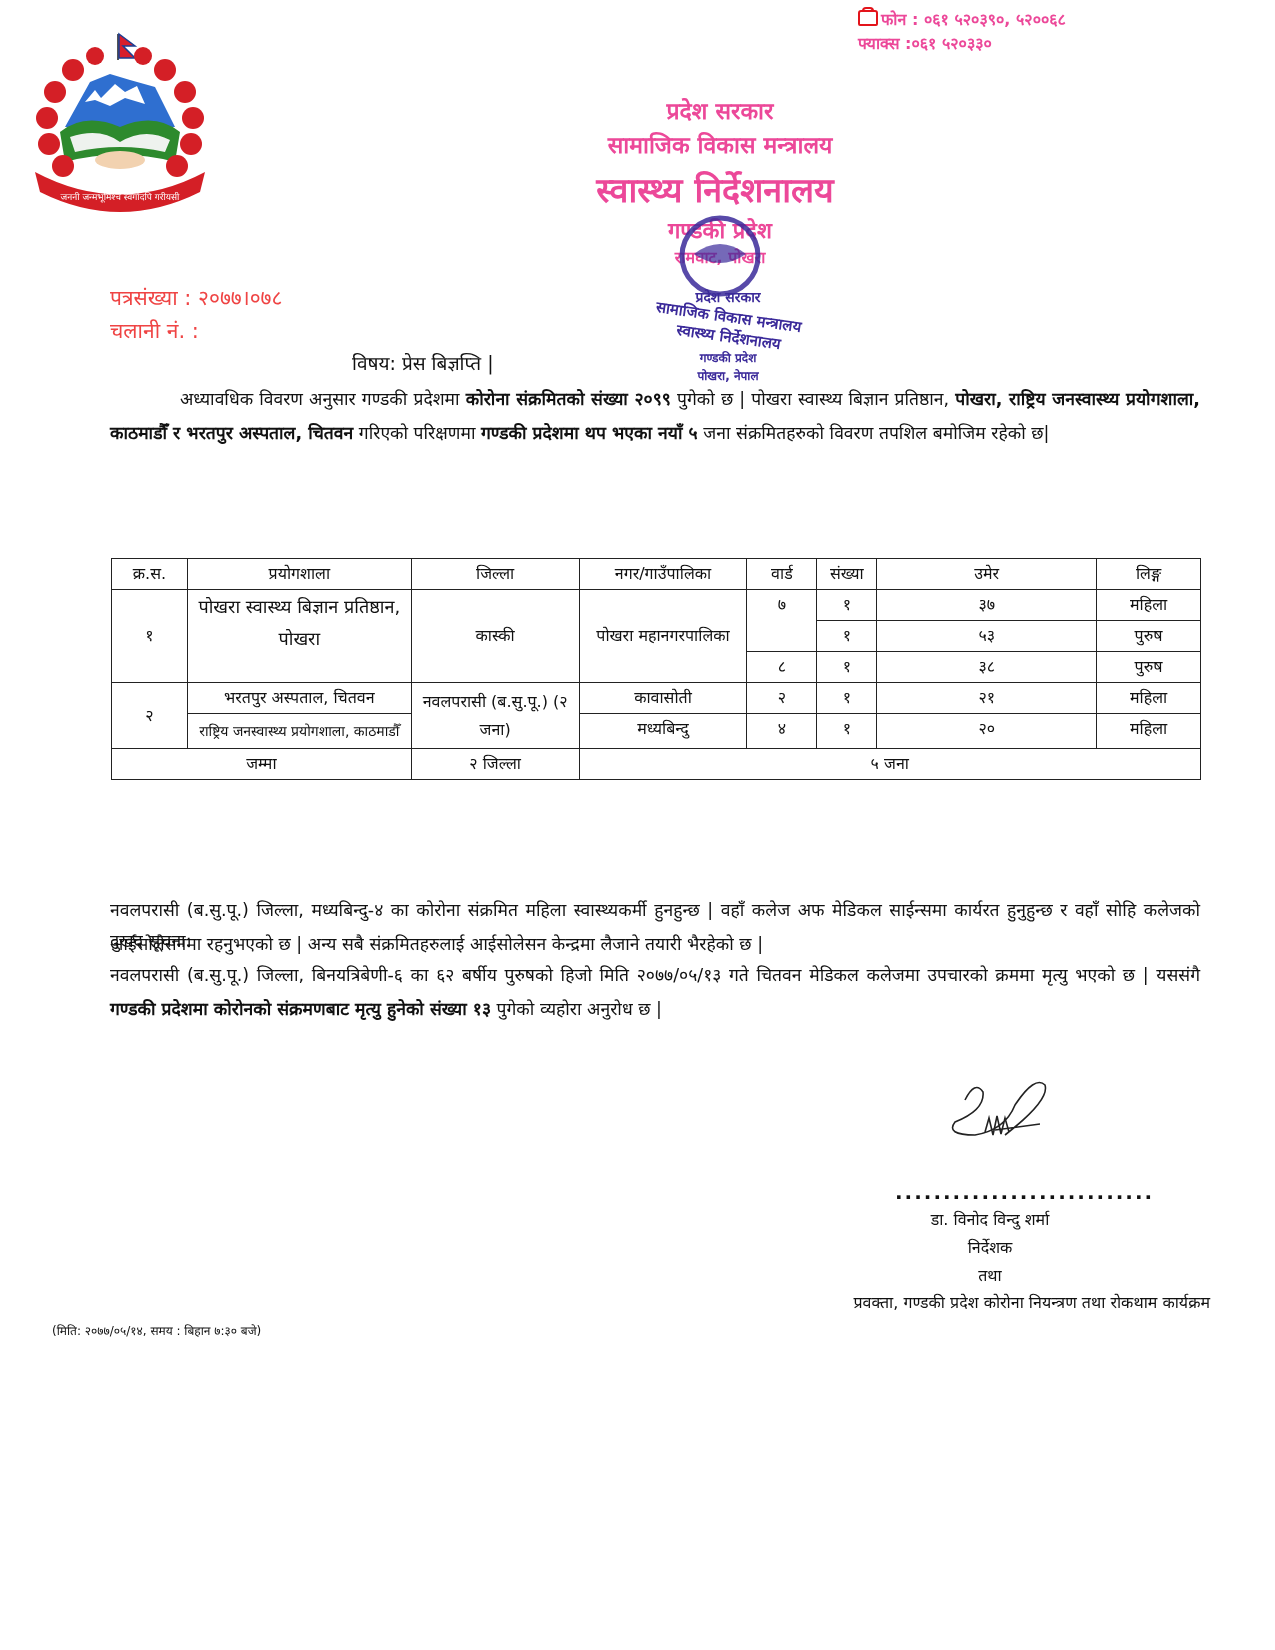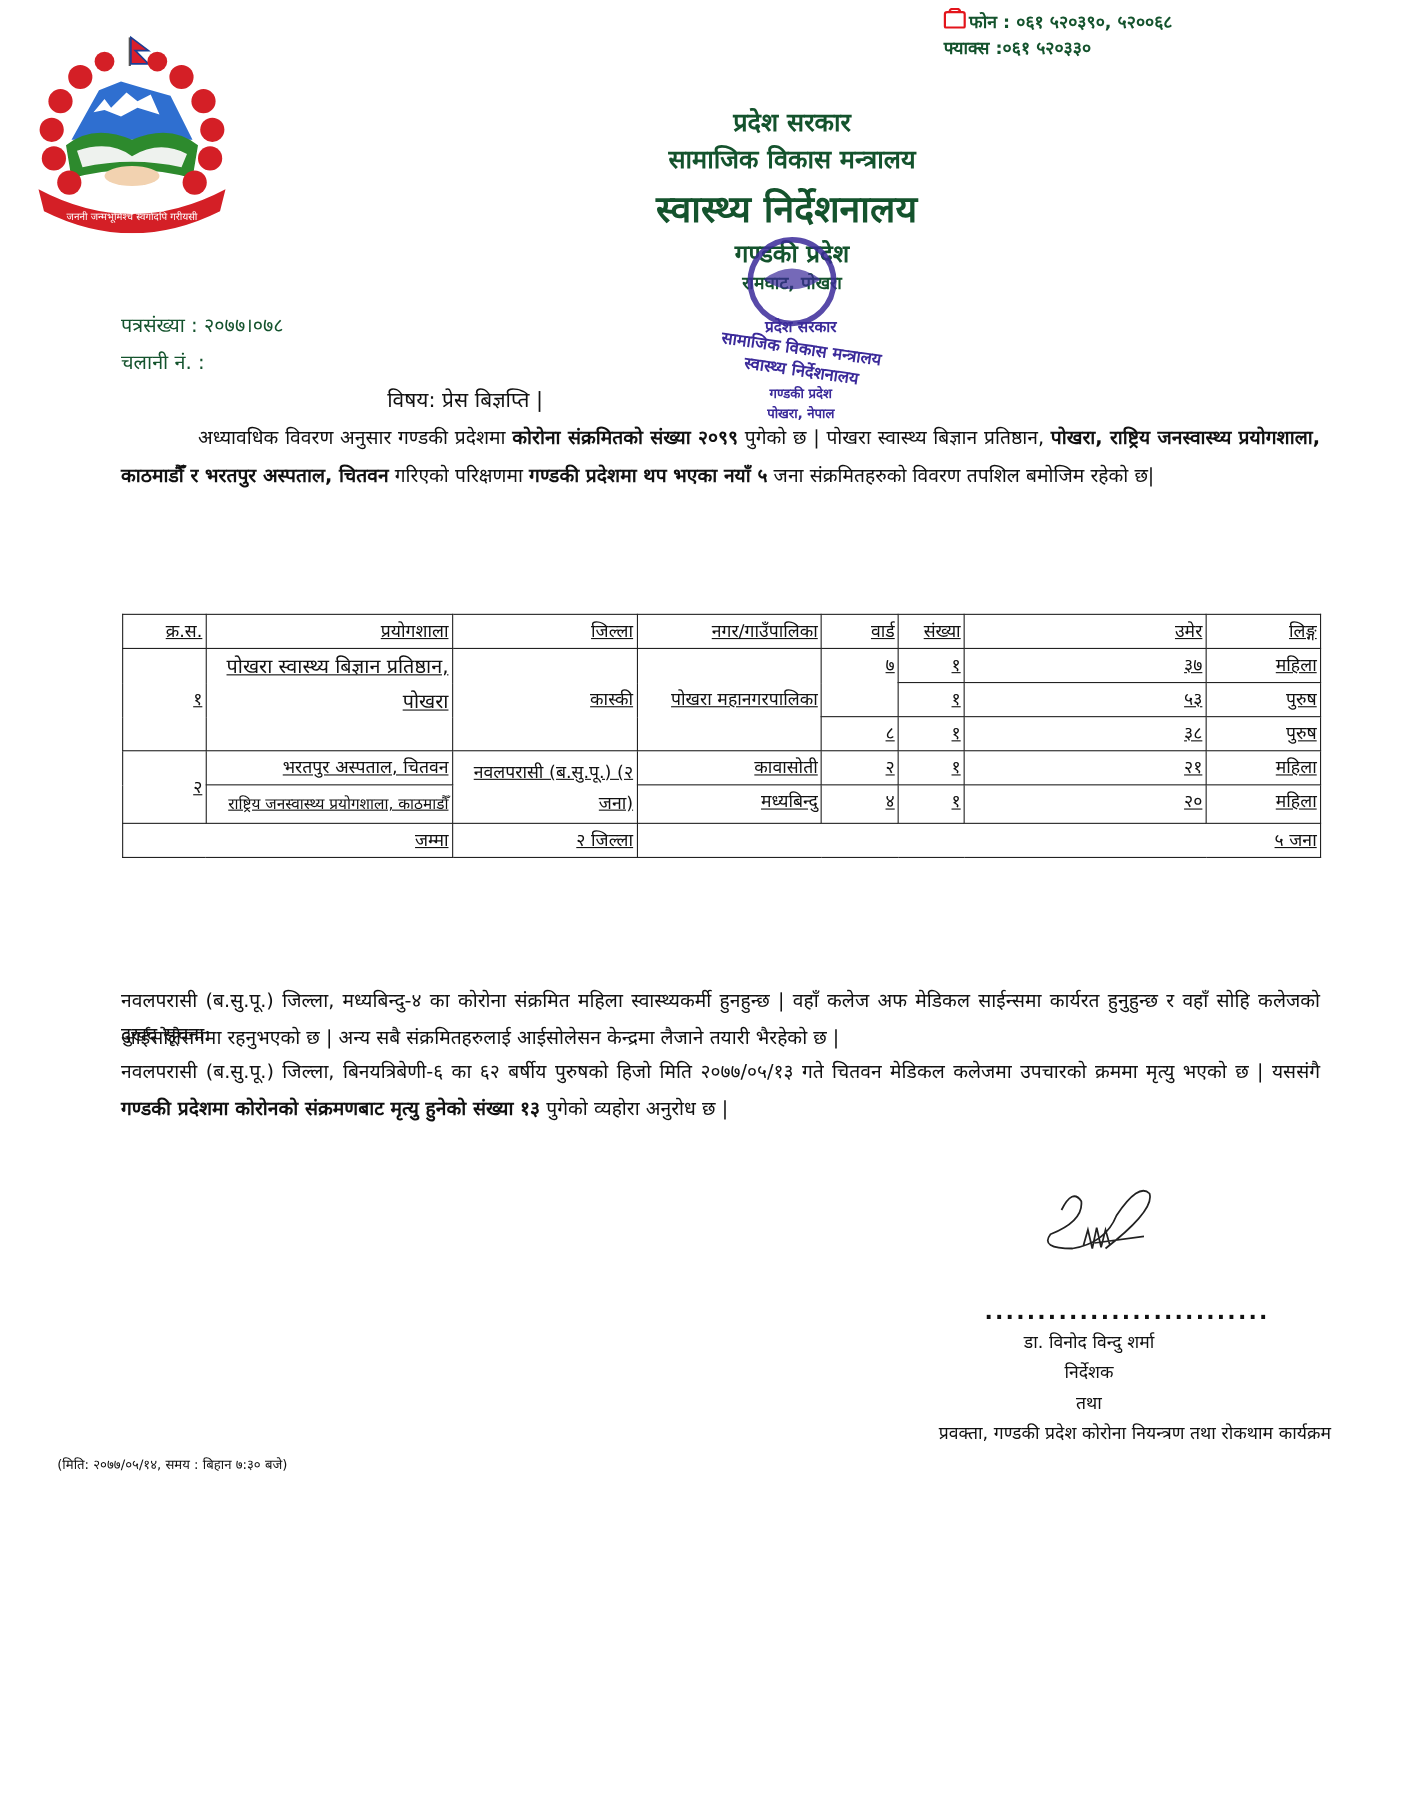--- a/index.html
+++ b/index.html
@@ -1,36 +1,36 @@
 <!DOCTYPE html>
 <html><head>
 <meta charset="utf-8">
 <style>
   html,body{margin:0;padding:0;background:#fff;}
   body{width:1275px;height:1650px;position:relative;overflow:hidden;
        font-family:"DejaVu Sans","Liberation Sans",sans-serif;color:#111;}
   .abs{position:absolute;}
-  .red{color:#14532d;}
+  .red{color:#ec4899;}
   .contact{left:858px;top:8px;font-size:16px;font-weight:bold;line-height:24px;}
   .contact .ph{display:inline-block;width:16px;height:12px;border:2px solid #e3141b;border-radius:3px 3px 2px 2px;margin-right:3px;vertical-align:-1px;position:relative;}
   .contact .ph:before{content:"";position:absolute;left:2px;right:2px;top:-5px;height:3px;border:2px solid #e3141b;border-bottom:none;border-radius:4px 4px 0 0;}
   .emblem{left:25px;top:32px;width:190px;height:180px;}
   .hdr{left:560px;width:320px;text-align:center;font-weight:bold;}
   .h1{top:94px;font-size:23px;}
   .h2{top:128px;font-size:23px;}
   .h3{top:166px;font-size:34px;left:530px;width:370px;}
   .h4{top:214px;font-size:22px;}
   .h5{top:246px;font-size:16px;}
   .stamp{left:628px;top:214px;width:200px;height:180px;}
-  .ref{left:110px;font-size:18px;color:#14532d;}
+  .ref{left:110px;font-size:21px;color:#ef4444;}
   .subject{left:352px;top:350px;font-size:19px;font-weight:normal;}
   .para{left:110px;width:1090px;font-size:17.5px;line-height:34px;text-align:justify;}
   .para b{font-weight:bold;}
   table.tbl{position:absolute;left:111px;top:558px;width:1090px;border-collapse:collapse;font-size:16px;}
-  table.tbl td,table.tbl th{border:1.5px solid #222;text-align:right;vertical-align:top;padding:1px 3px;font-weight:normal;line-height:28px;text-decoration:underline;}
+  table.tbl td,table.tbl th{border:1.5px solid #222;text-align:center;vertical-align:top;padding:1px 3px;font-weight:normal;line-height:28px;}
   table.tbl th{height:26px;}
   .sig{left:945px;top:1080px;width:120px;height:70px;}
   .dots{left:895px;top:1180px;font-size:20px;letter-spacing:2px;font-weight:bold;}
   .sigblk{left:790px;width:400px;text-align:center;font-size:16px;}
   .date{left:52px;top:1322px;font-size:12px;}
 </style>
 </head>
 <body>
 
 <div class="abs contact red">

